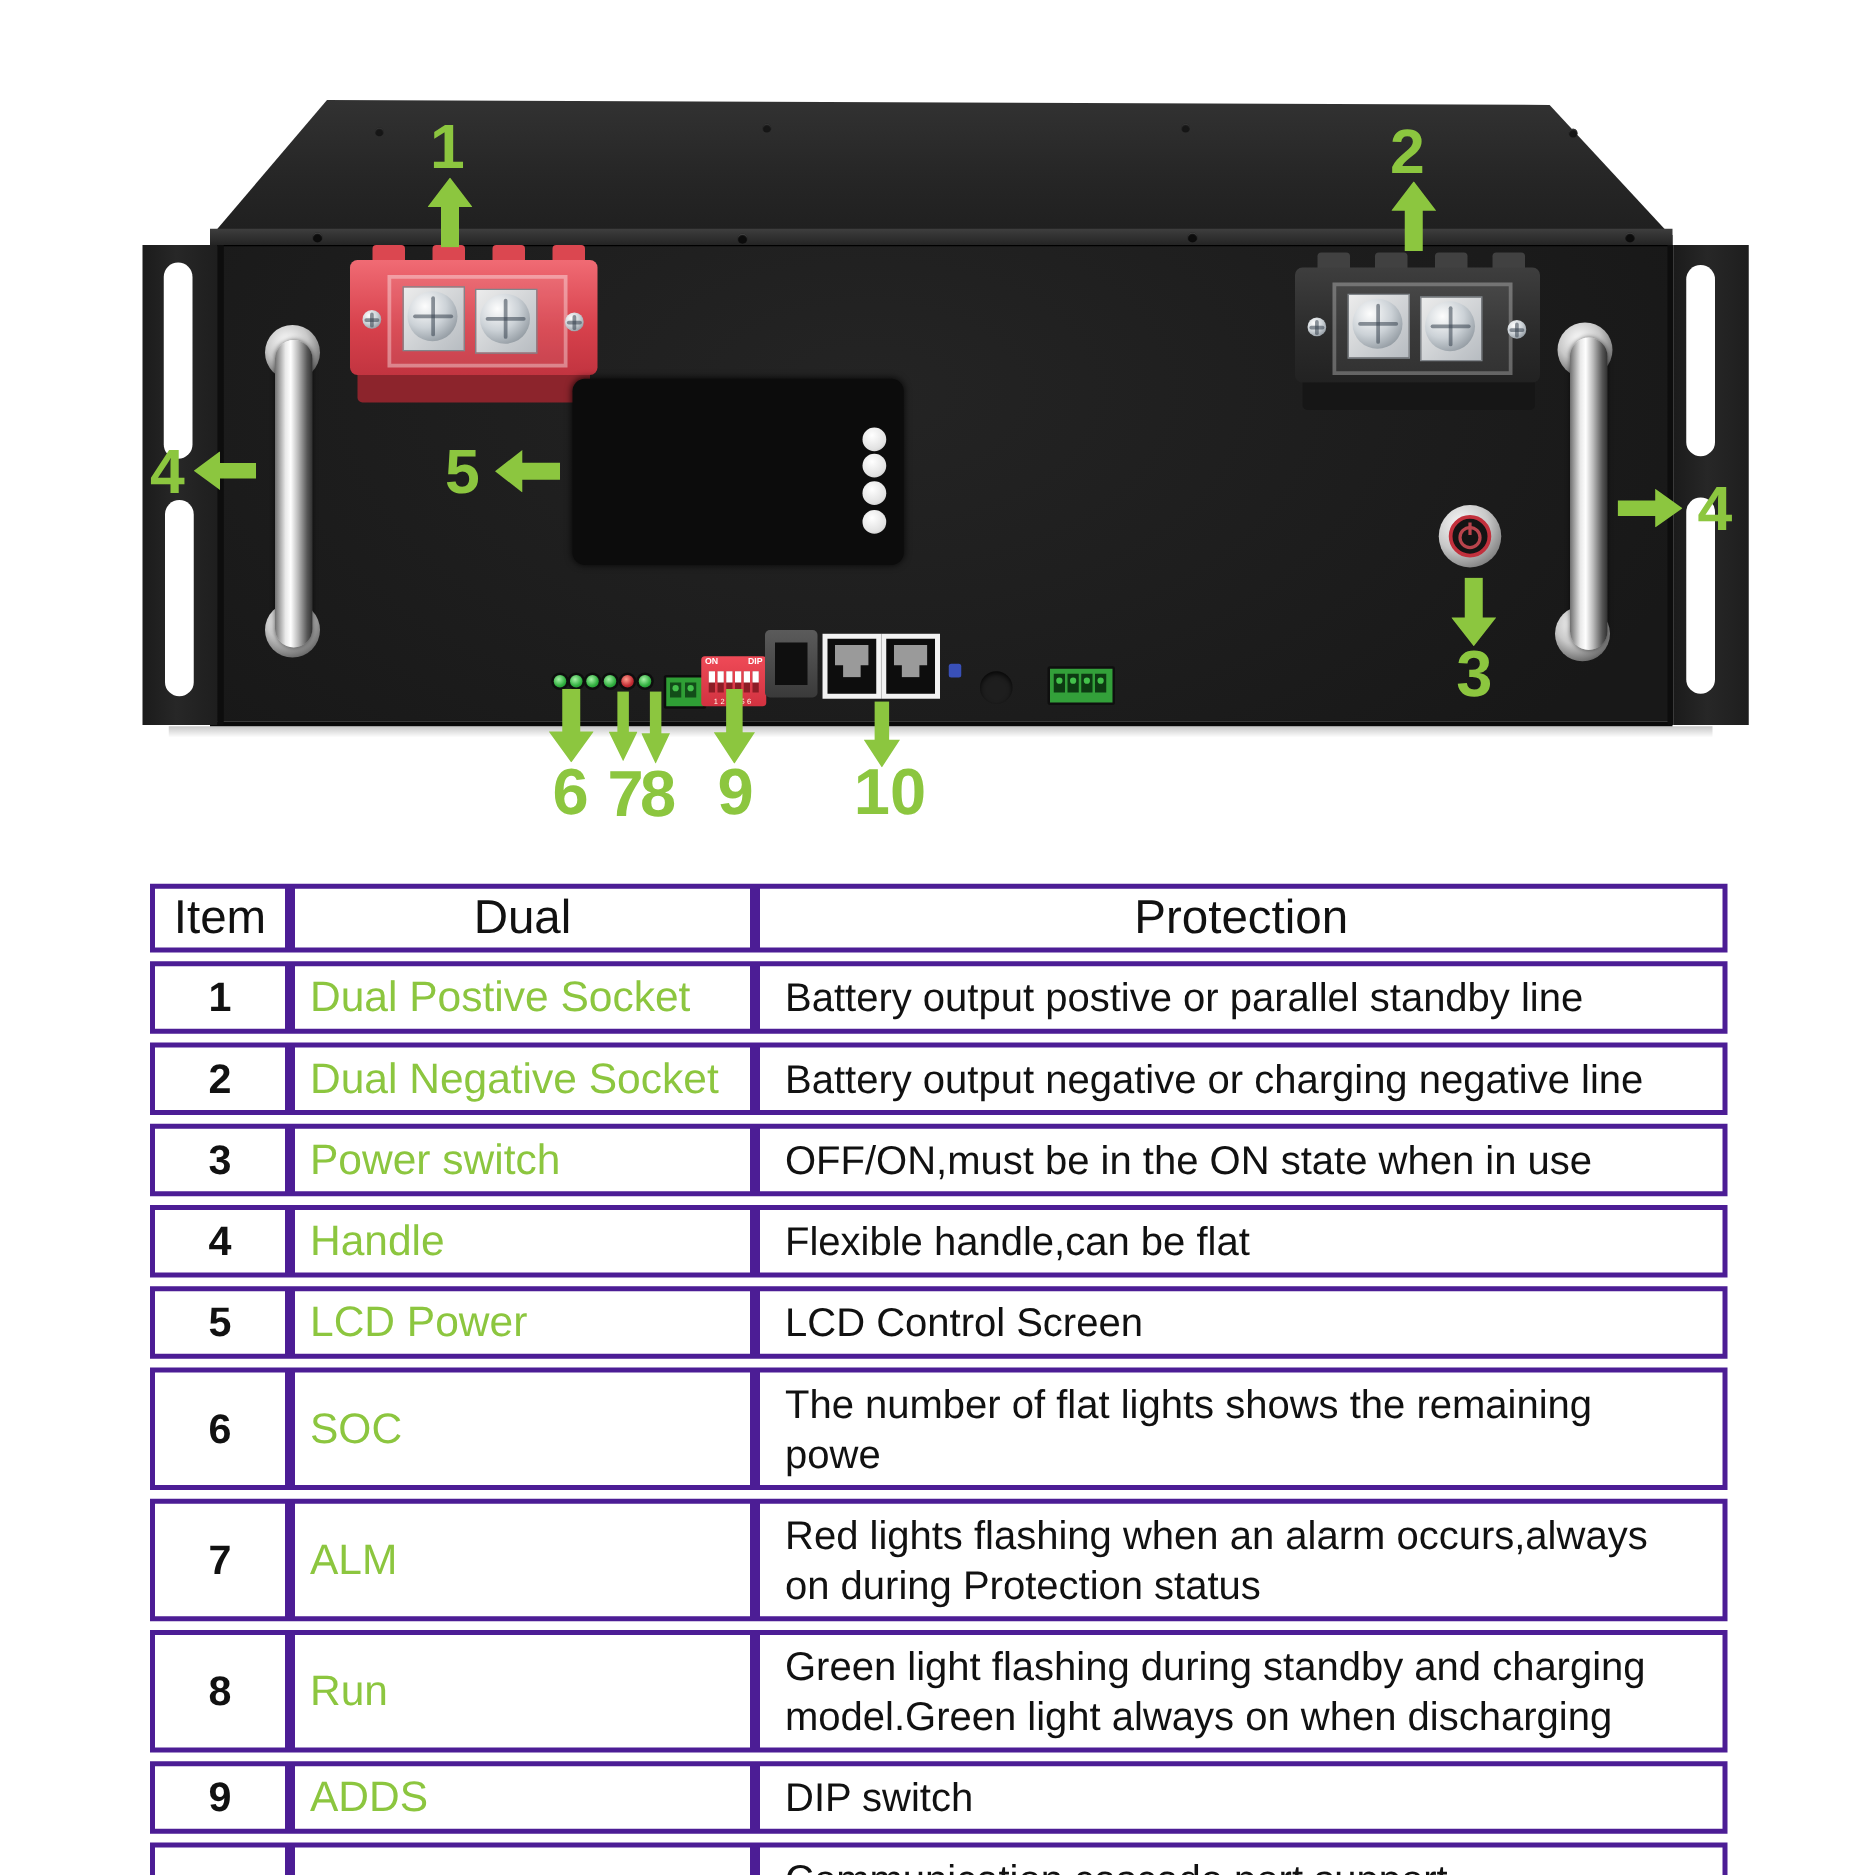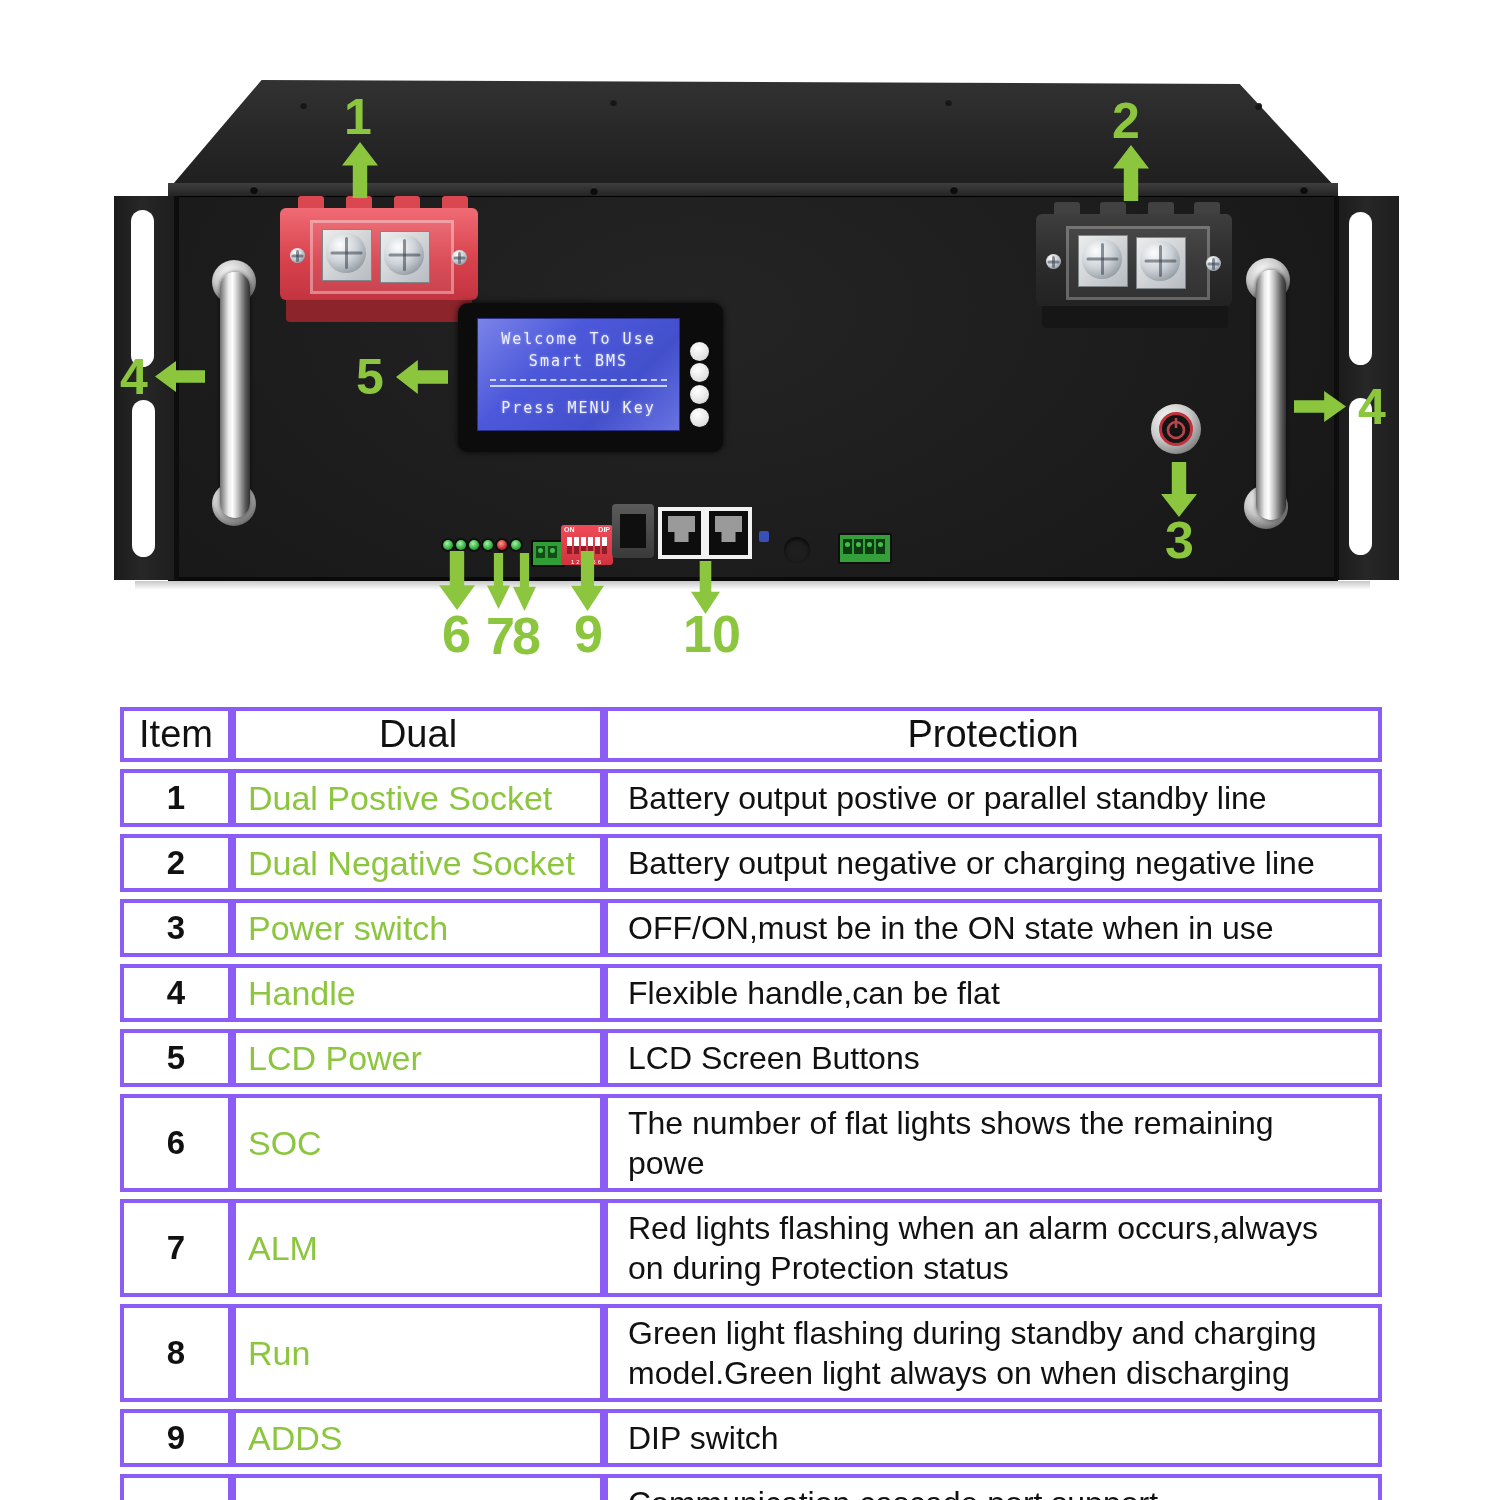--- a/index.html
+++ b/index.html
@@ -103,21 +103,21 @@
   .callout{position:absolute;color:#8CC63F;font-weight:bold;font-size:50px;line-height:1;}
   .arrow{position:absolute;background:#8CC63F;}
   .arrow.up{clip-path:polygon(50% 0,100% 42%,70% 42%,70% 100%,30% 100%,30% 42%,0 42%);}
   .arrow.down{clip-path:polygon(30% 0,70% 0,70% 58%,100% 58%,50% 100%,0 58%,30% 58%);}
   .arrow.left{clip-path:polygon(0 50%,42% 0,42% 30%,100% 30%,100% 70%,42% 70%,42% 100%);}
   .arrow.right{clip-path:polygon(0 30%,58% 30%,58% 0,100% 50%,58% 100%,58% 70%,0 70%);}
 
   
   .spec-table{position:absolute;left:120px;top:700px;width:1262px;}
   .spec-table table{width:100%;border-collapse:separate;border-spacing:0 7px;}
-  .spec-table th,.spec-table td{border:4px solid #8b5cf6;background:#fff;vertical-align:middle;margin-left:40px;}
+  .spec-table th,.spec-table td{border:4px solid #4c1d95;background:#fff;vertical-align:middle;margin-left:40px;}
   .spec-table th{font-weight:normal;font-size:38px;color:#111;padding:2px 6px;text-align:center;}
   td.c-item{width:100px;text-align:center;font-weight:bold;font-size:33px;color:#111;padding:5px 2px;}
   td.c-name{width:348px;color:#8CC63F;font-size:34px;padding:5px 4px 5px 12px;}
   td.c-def{font-size:32px;color:#111;padding:5px 8px 5px 20px;white-space:pre-line;line-height:1.25;}
 </style>
 </head>
 <body>
 
 <div class="canvas">
 
@@ -174,26 +174,20 @@
     <div class="plate" style="left:42px;top:33px;"></div>
     <div class="plate" style="left:100px;top:35px;"></div>
     <div class="screw" style="left:46px;top:37px;width:40px;height:40px;"></div>
     <div class="screw" style="left:104px;top:39px;width:40px;height:40px;"></div>
     <div class="screw" style="left:10px;top:52px;width:15px;height:15px;"></div>
     <div class="screw" style="left:170px;top:54px;width:15px;height:15px;"></div>
     <div class="sock-bottom" style="background:#161616;"></div>
   </div>
 
   <div class="abs lcd-bezel"></div>
-  <div class="abs lcd-screen">
-    <div class="lcd-text" style="top:11px;">Welcome To Use</div>
-    <div class="lcd-text" style="top:33px;">Smart BMS</div>
-    <div class="lcd-sep" style="top:60px;"></div>
-    <div class="lcd-text" style="top:80px;">Press MENU Key</div>
-  </div>
   <div class="abs lcd-btn" style="left:690px;top:342px;"></div>
   <div class="abs lcd-btn" style="left:690px;top:363px;"></div>
   <div class="abs lcd-btn" style="left:690px;top:385px;"></div>
   <div class="abs lcd-btn" style="left:690px;top:408px;"></div>
 
   <div class="abs pwr">
     <div class="pwr-inner"></div>
     <svg class="pwr-glyph" viewBox="0 0 38 38">
       <circle cx="19" cy="20" r="8" fill="none" stroke="#b9444c" stroke-width="2.6"></circle>
       <line x1="19" y1="8" x2="19" y2="18" stroke="#b9444c" stroke-width="2.6"></line>
@@ -308,21 +302,21 @@
         <td class="c-def">OFF/ON,must be in the ON state when in use</td>
       </tr>
       <tr>
         <td class="c-item">4</td>
         <td class="c-name">Handle</td>
         <td class="c-def">Flexible handle,can be flat</td>
       </tr>
       <tr>
         <td class="c-item">5</td>
         <td class="c-name">LCD Power</td>
-        <td class="c-def">LCD Screen Buttons</td>
+        <td class="c-def">LCD Control Screen</td>
       </tr>
       <tr>
         <td class="c-item">6</td>
         <td class="c-name">SOC</td>
         <td class="c-def">The number of flat lights shows the remaining
 powe</td>
       </tr>
       <tr>
         <td class="c-item">7</td>
         <td class="c-name">ALM</td>

